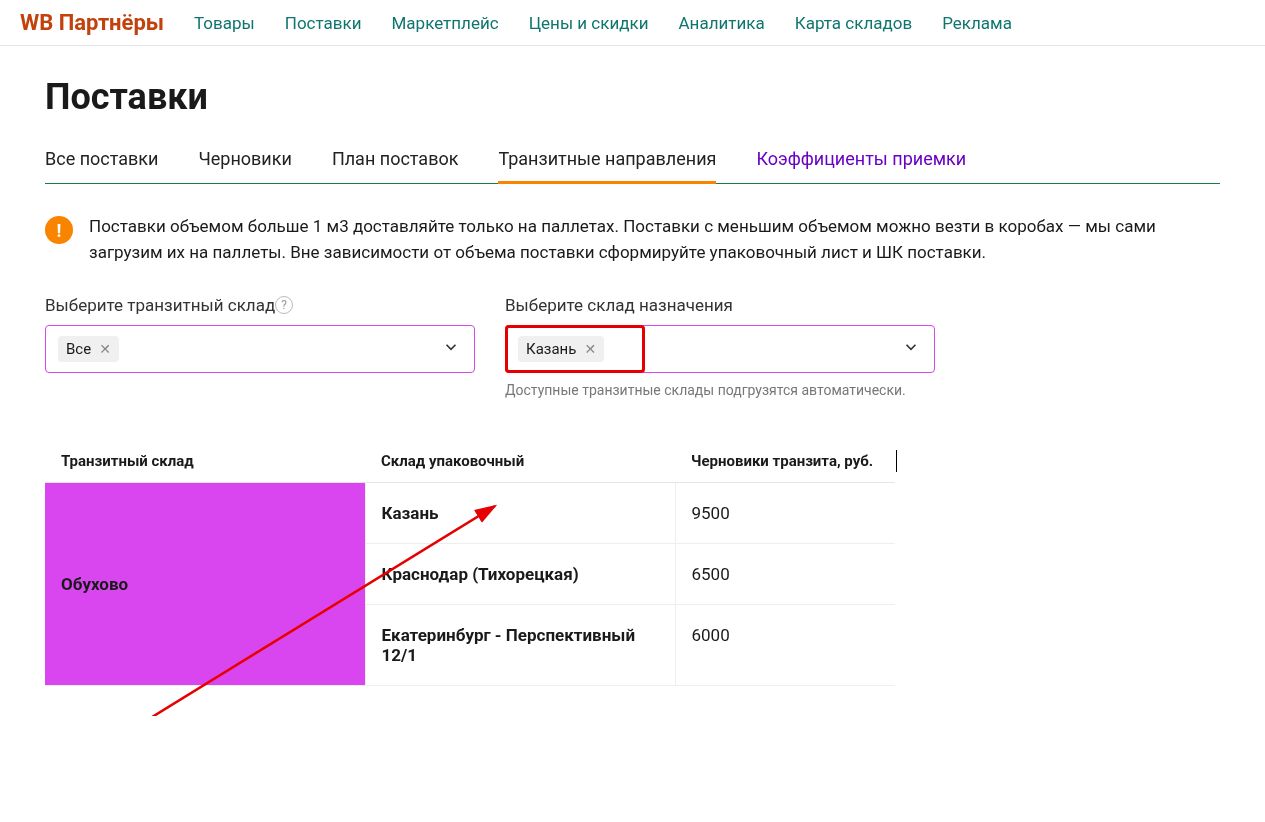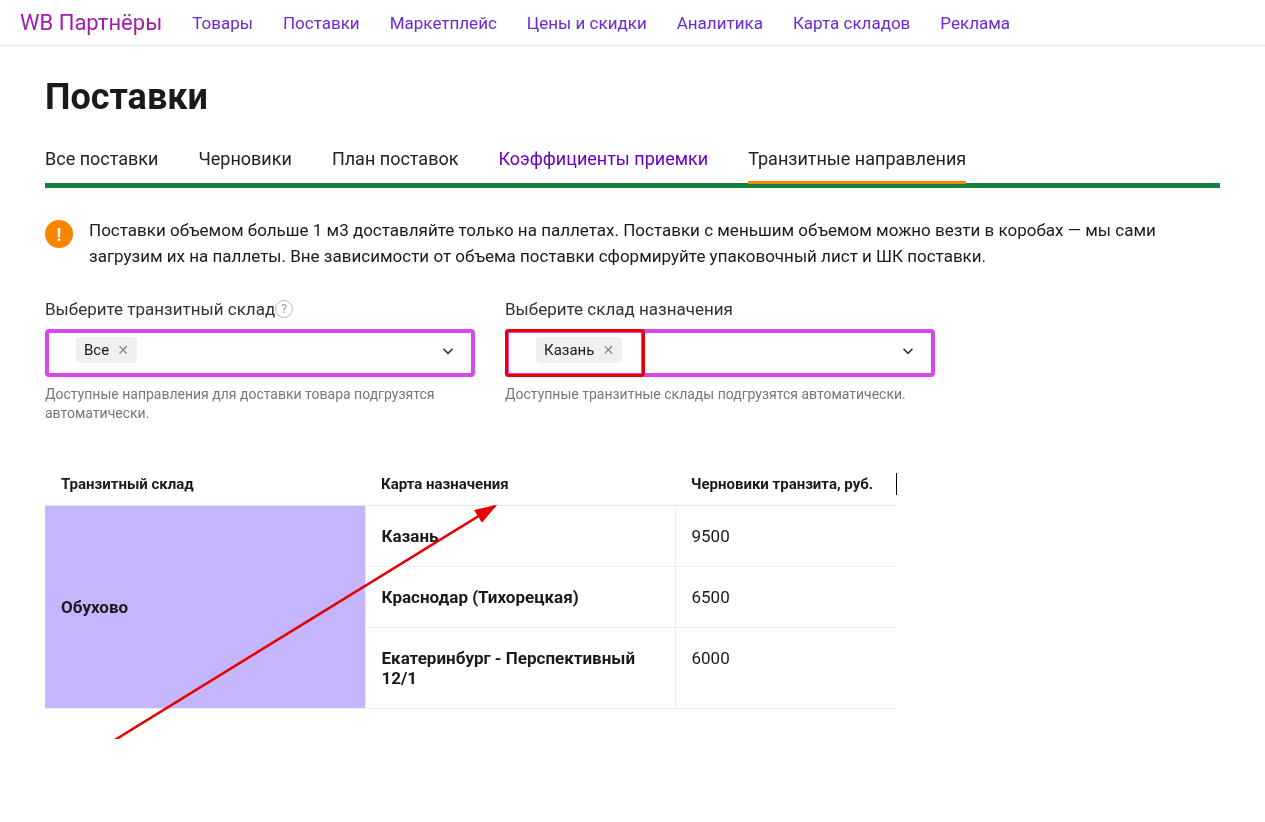--- a/index.html
+++ b/index.html
@@ -10,42 +10,42 @@
     width: 1265px;
   }
   .topnav {
     display: flex;
     align-items: center;
     gap: 30px;
     padding: 10px 20px;
     border-bottom: 1px solid #e5e5e5;
   }
   .brand {
-    font-weight: 400;
+    font-weight: 700;
     font-size: 22px;
-    color: #a21caf;
+    color: #c2410c;
   }
   .nav-item {
     font-size: 17px;
-    color: #6d28d9;
+    color: #0f766e;
     cursor: pointer;
   }
   .main {
     padding: 30px 45px;
     position: relative;
   }
   h1.page-title {
     font-size: 36px;
     font-weight: 700;
     margin-bottom: 30px;
   }
   .tabs {
     display: flex;
     gap: 40px;
-    border-bottom: 5px solid #15803d;
+    border-bottom: 1px solid #15803d;
     margin-bottom: 30px;
   }
   .tab {
     font-size: 18px;
     color: #222;
     padding-bottom: 12px;
     cursor: pointer;
     border-bottom: 3px solid transparent;
     margin-bottom: -1px;
   }
@@ -87,25 +87,25 @@
   .help {
     width: 18px; height: 18px;
     border-radius: 50%;
     border: 1px solid #bbb;
     color: #999;
     font-size: 12px;
     display: inline-flex;
     align-items: center; justify-content: center;
   }
   .select-box {
-    border: 4px solid #d946ef;
+    border: 1px solid #d946ef;
     border-radius: 4px;
-    padding: 10px 40px 10px 27px;
-    display: flex;
-    align-items: flex-end;
+    padding: 10px 40px 10px 12px;
+    display: flex;
+    align-items: flex-start;
     gap: 6px;
     position: relative;
     height: 48px;
     cursor: pointer;
   }
   .select-box.highlight {
     outline: 3px solid #e60000;
     outline-offset: -3px;
     width: 140px;
   }
@@ -159,21 +159,21 @@
     background: #000;
   }
   td {
     padding: 20px 16px;
     font-size: 17px;
     border-bottom: 1px solid #eee;
     vertical-align: top;
   }
   td.transit-col {
     font-weight: 700;
-    background: #c4b5fd;
+    background: #d946ef;
     vertical-align: middle;
     border-right: 1px solid #eee;
   }
   td.dest-col {
     font-weight: 700;
     border-right: 1px solid #eee;
   }
   .row-sep td { border-top: 1px solid #eee; }
   .arrow-svg {
     position: absolute;
@@ -194,22 +194,22 @@
   <div class="nav-item">Реклама</div>
 </div>
 
 <div class="main">
   <h1 class="page-title">Поставки</h1>
 
   <div class="tabs">
     <div class="tab">Все поставки</div>
     <div class="tab">Черновики</div>
     <div class="tab">План поставок</div>
+    <div class="tab active">Транзитные направления</div>
     <div class="tab link">Коэффициенты приемки</div>
-    <div class="tab active">Транзитные направления</div>
   </div>
 
   <div class="notice">
     <div class="notice-icon">!</div>
     <div class="notice-body">
       <div>Поставки объемом больше 1 м3 доставляйте только на паллетах. Поставки с меньшим объемом можно везти в коробах — мы сами загрузим их на паллеты. Вне зависимости от объема поставки сформируйте упаковочный лист и ШК поставки.</div>
     </div>
   </div>
 
   <div class="filters">
@@ -222,21 +222,20 @@
         <span class="chip">
           <span>Все</span>
           <span class="chip-x">✕</span>
         </span>
         <span class="chevron">
           <svg width="18" height="18" viewBox="0 0 24 24" fill="none" stroke="currentColor" stroke-width="2.2">
               <polyline points="6 9 12 15 18 9"></polyline>
             </svg>
         </span>
       </div>
-      <div class="filter-hint">Доступные направления для доставки товара подгрузятся автоматически.</div>
     </div>
 
     <div class="filter">
       <div class="filter-label">
         <span>Выберите склад назначения</span>
       </div>
       <div class="dest-select-wrap">
         <div class="select-box" style="position:absolute; width:100%;">
           <span class="chevron">
             <svg width="18" height="18" viewBox="0 0 24 24" fill="none" stroke="currentColor" stroke-width="2.2">
@@ -252,21 +251,21 @@
         </div>
       </div>
       <div class="filter-hint">Доступные транзитные склады подгрузятся автоматически.</div>
     </div>
   </div>
 
   <table>
     <thead>
       <tr>
         <th style="width:320px">Транзитный склад</th>
-        <th style="width:310px">Карта назначения</th>
+        <th style="width:310px">Склад упаковочный</th>
         <th style="width:220px">
           <span>Черновики транзита, руб.</span><span class="cursor-mark"></span>
         </th>
       </tr>
     </thead>
     <tbody>
       <tr>
         <td class="transit-col" rowspan="3">Обухово</td>
         <td class="dest-col">Казань</td>
         <td>9500</td>

